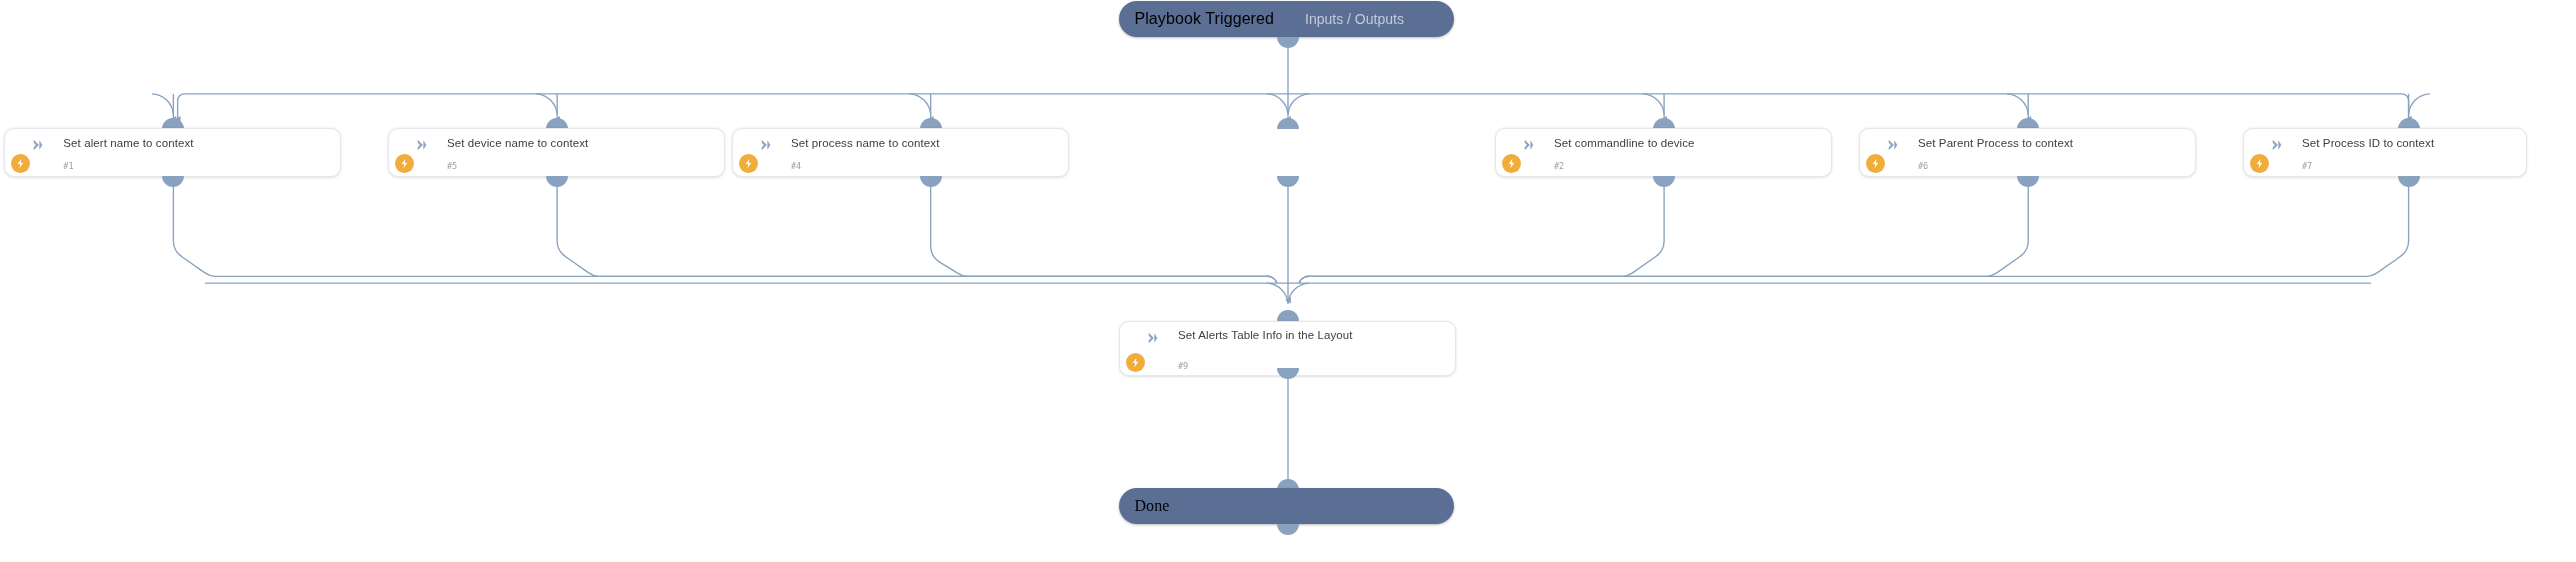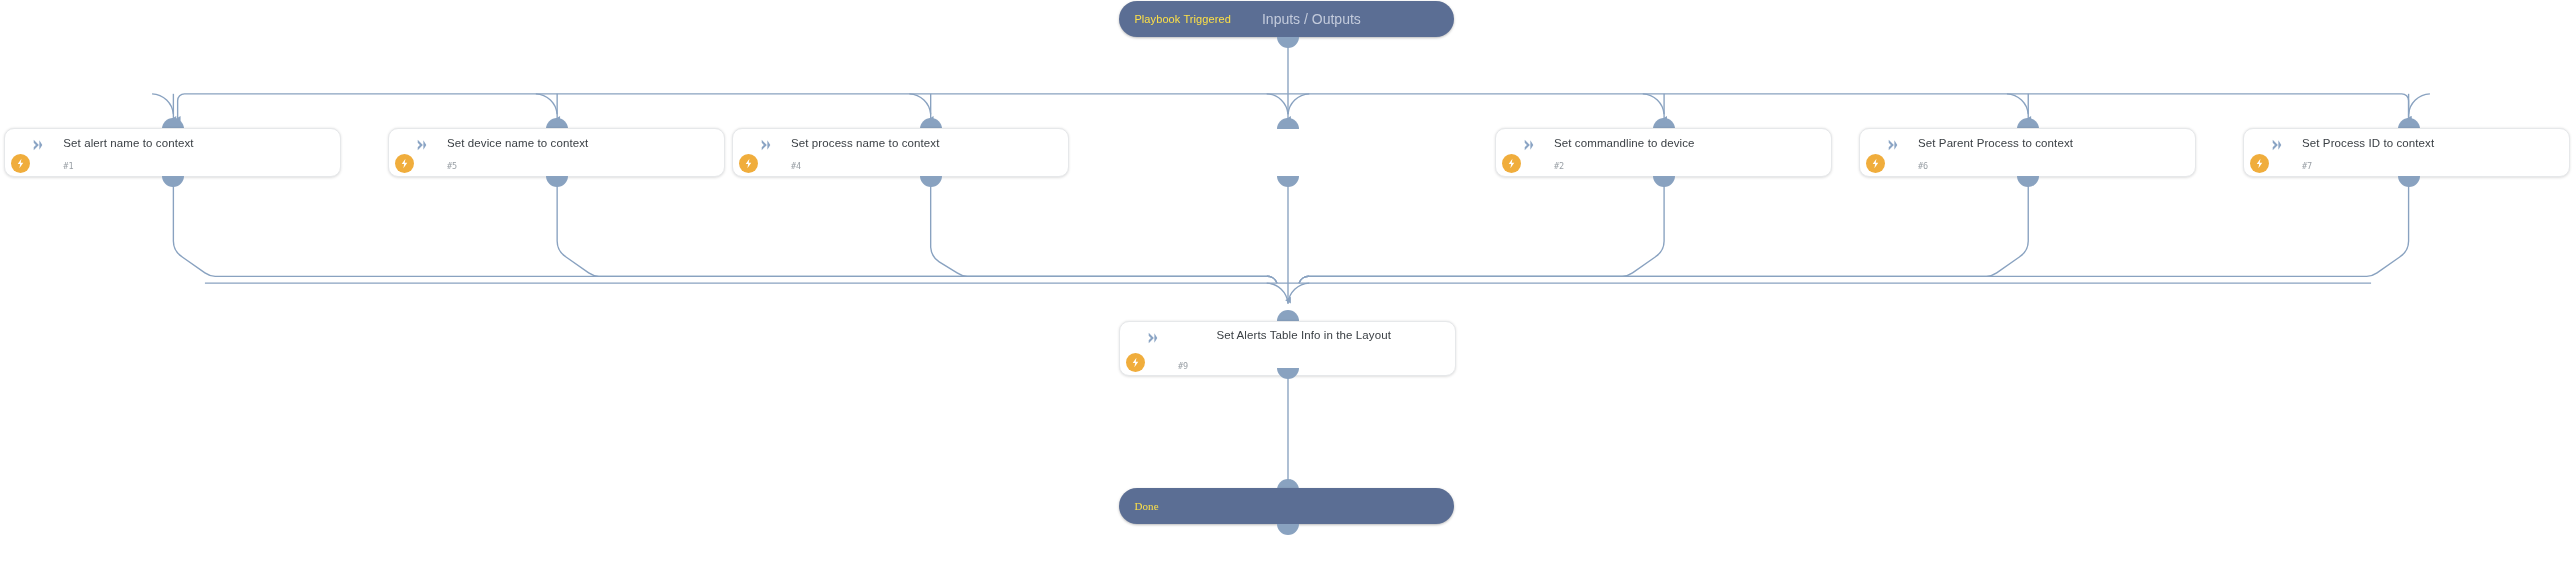--- a/index.html
+++ b/index.html
@@ -38,22 +38,22 @@
     height: 36px;
     border-radius: 18px;
     background: #5b6e94;
     box-shadow: 0 0.9px 2.6px rgba(0,0,0,0.28);
     display: flex;
     align-items: center;
     padding: 0 15.4px;
     color: #ffffff;
   }
   .pill .pill-title {
-    font-size: 11px;
-    color: #fde047;
+    font-size: 16px;
+    color: #000000;
     letter-spacing: 0.1px;
     white-space: nowrap;
   }
   .pill .pill-sub {
     font-size: 14px;
     color: #c3cbdc;
     margin-left: 31px;
     white-space: nowrap;
   }
 
@@ -269,21 +269,21 @@
     <span class="bolt-badge">
       <svg width="11" height="11" viewBox="0 0 13 13">
           <path d="M7.6,1 L3.2,7.2 L6.1,7.2 L5.2,12 L9.8,5.6 L6.8,5.6 Z" fill="#ffffff"></path>
         </svg>
     </span>
     <span class="card-id">#6</span>
   </div>
   <div class="nub bottom" style="left:2017px; top:176px;"></div>
 
   <div class="nub top" style="left:2398px; top:118px;"></div>
-  <div class="card" style="left:2243px; top:128px; width:327px;">
+  <div class="card" style="left:2243px; top:128px; width:284px;">
     <span class="chevron-icon">
       <svg width="12" height="12" viewBox="0 0 14 14">
           <path d="M2,1 L8,7 L2,13 L2,9.5 L4.6,7 L2,4.5 Z M8.6,1.6 L12,7 L8.6,12.4 L8.6,1.6 Z" fill="#8aa4c4"></path>
         </svg>
     </span>
     <span class="card-title">Set Process ID to context</span>
     <span class="bolt-badge">
       <svg width="11" height="11" viewBox="0 0 13 13">
           <path d="M7.6,1 L3.2,7.2 L6.1,7.2 L5.2,12 L9.8,5.6 L6.8,5.6 Z" fill="#ffffff"></path>
         </svg>
@@ -292,21 +292,21 @@
   </div>
   <div class="nub bottom" style="left:2398px; top:176px;"></div>
 
   <div class="nub top" style="left:1277px; top:310px;"></div>
   <div class="card tall" style="left:1119px; top:321px; height:55px;">
     <span class="chevron-icon">
       <svg width="12" height="12" viewBox="0 0 14 14">
           <path d="M2,1 L8,7 L2,13 L2,9.5 L4.6,7 L2,4.5 Z M8.6,1.6 L12,7 L8.6,12.4 L8.6,1.6 Z" fill="#8aa4c4"></path>
         </svg>
     </span>
-    <span class="card-title" style="right:64px; top:6px;text-align:right;">Set Alerts Table Info in the Layout</span>
+    <span class="card-title" style="right:41px; top:6px;">Set Alerts Table Info in the Layout</span>
     <span class="bolt-badge" style="top:31px;">
       <svg width="11" height="11" viewBox="0 0 13 13">
           <path d="M7.6,1 L3.2,7.2 L6.1,7.2 L5.2,12 L9.8,5.6 L6.8,5.6 Z" fill="#ffffff"></path>
         </svg>
     </span>
     <span class="card-id" style="bottom:4.3px;">#9</span>
   </div>
   <div class="nub bottom" style="left:1277px; top:368px;"></div>
 
   <div class="nub top" style="left:1277px; top:479px;"></div>

